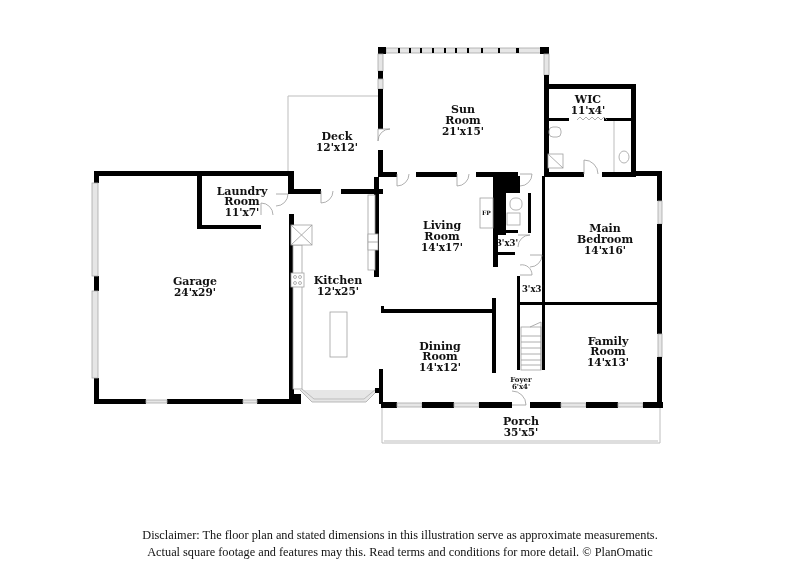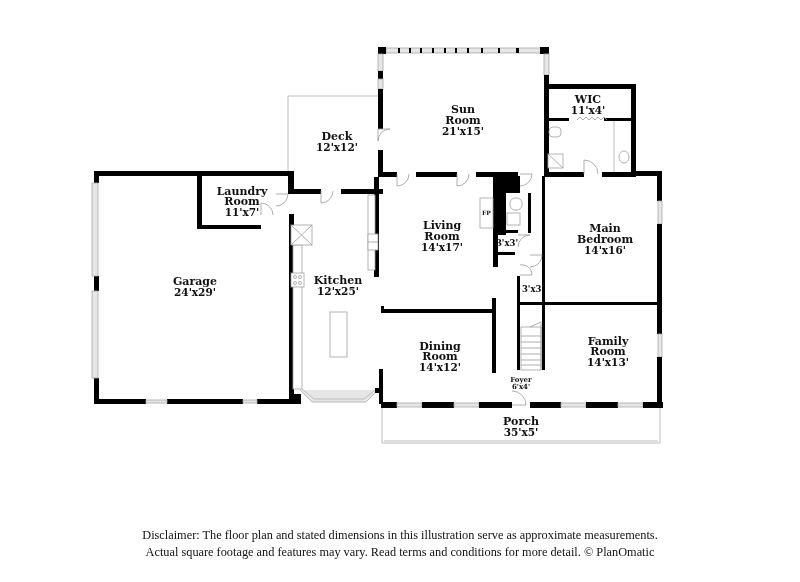--- a/index.html
+++ b/index.html
@@ -239,14 +239,14 @@
     <text class="small-name" x="521" y="389">6'x4'</text>
   </g>
   <g text-anchor="middle">
     <text class="room-name" x="521" y="425">Porch</text>
     <text class="room-dim" x="521" y="436">35'x5'</text>
   </g>
 </svg>
 
 <div id="disclaimer">
   <div>Disclaimer: The floor plan and stated dimensions in this illustration serve as approximate measurements.</div>
-  <div>Actual square footage and features may vary. Read terms and conditions for more detail. © PlanOmatic</div>
+  <div>Actual square footage and features may this. Read terms and conditions for more detail. © PlanOmatic</div>
 </div>
 
 </body></html>

